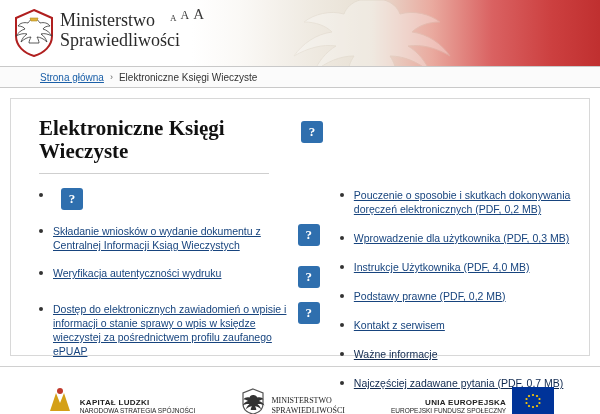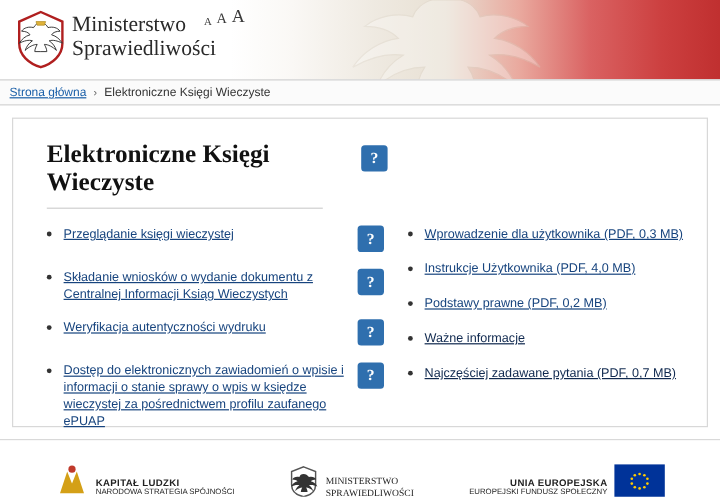--- a/index.html
+++ b/index.html
@@ -86,20 +86,21 @@
     border-bottom: 1px solid #c9c9c9;
     background: #fbfbfb;
     display: flex;
     align-items: center;
     padding: 0 8px;
     font-size: 10px;
   }
   .breadcrumb-bar a {
     color: #1a5fa8;
     text-decoration: underline;
+    margin-left: 32px;
   }
   .breadcrumb-sep {
     color: #666;
     margin: 0 6px;
     font-size: 9px;
   }
   .breadcrumb-current { color: #333; }
 
   
   .content-wrap {
@@ -293,48 +294,53 @@
       <h1 class="page-title">Elektroniczne Księgi Wieczyste</h1>
       <div class="help-btn title-help">?</div>
     </div>
     <div class="title-rule"></div>
 
     <div class="columns">
 
       <div class="col-left">
         <ul class="linklist">
           <li>
-            <a class="link-text" href="#">Przeglądanie księgi wieczystej</a>
             <div class="help-btn row-help">?</div>
           </li>
           <li>
             <a class="link-text" href="#">Składanie wniosków o wydanie dokumentu z Centralnej Informacji Ksiąg Wieczystych</a>
             <div class="help-btn row-help">?</div>
           </li>
           <li>
             <a class="link-text" href="#">Weryfikacja autentyczności wydruku</a>
             <div class="help-btn row-help">?</div>
           </li>
           <li>
             <a class="link-text" href="#">Dostęp do elektronicznych zawiadomień o wpisie i informacji o stanie sprawy o wpis w księdze wieczystej za pośrednictwem profilu zaufanego ePUAP</a>
             <div class="help-btn row-help">?</div>
           </li>
         </ul>
       </div>
 
       <div class="col-right">
         <ul class="linklist">
           <li>
+            <a class="link-text" href="#">Pouczenie o sposobie i skutkach dokonywania doręczeń elektronicznych (PDF, 0,2 MB)</a>
+          </li>
+          <li>
             <a class="link-text" href="#">Wprowadzenie dla użytkownika (PDF, 0,3 MB)</a>
           </li>
           <li>
             <a class="link-text" href="#">Instrukcje Użytkownika (PDF, 4,0 MB)</a>
           </li>
           <li>
             <a class="link-text" href="#">Podstawy prawne (PDF, 0,2 MB)</a>
+          </li>
+          <li>
+            <a class="link-text" href="#">Kontakt z serwisem</a>
           </li>
           <li>
             <a class="link-text bold" href="#">Ważne informacje</a>
           </li>
           <li>
             <a class="link-text bold" href="#">Najczęściej zadawane pytania (PDF, 0,7 MB)</a>
           </li>
         </ul>
       </div>
 

